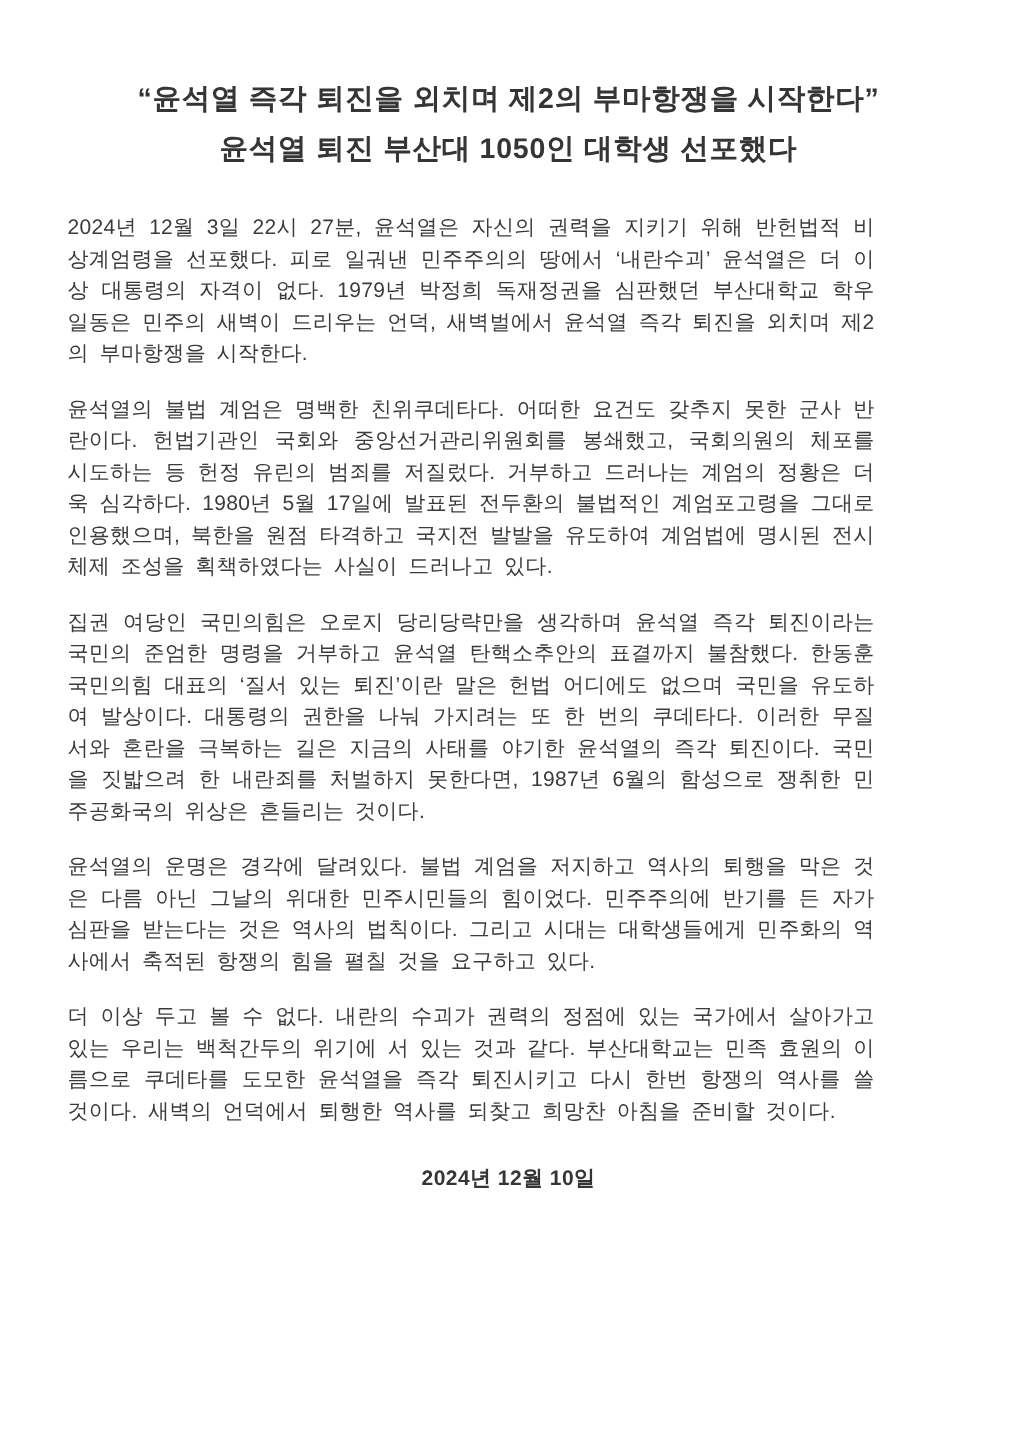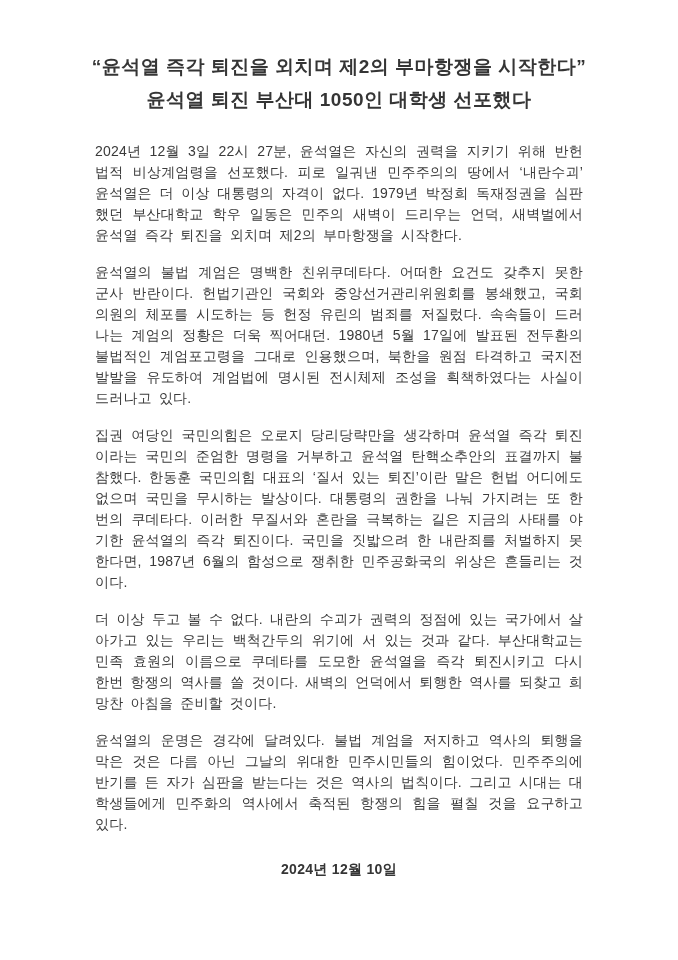--- a/index.html
+++ b/index.html
@@ -20,21 +20,21 @@
   .title-block {
     padding-top: 50px;
     text-align: center;
     font-weight: bold;
     font-size: 19px;
     line-height: 33px;
     letter-spacing: 0.5px;
     color: #353535;
   }
   .body-block {
-    margin: 25px 95px 0 95px;
+    margin: 25px 95px 0 45px;
     font-size: 14px;
     line-height: 21px;
     text-align: justify;
     word-break: break-all;
     word-spacing: 3px;
     letter-spacing: 0.2px;
   }
   .body-block p {
     margin: 0 0 16px 0;
     padding: 0;
@@ -54,24 +54,24 @@
 
 <div class="page">
 
   <div class="title-block">
     <div>“윤석열 즉각 퇴진을 외치며 제2의 부마항쟁을 시작한다”</div>
     <div>윤석열 퇴진 부산대 1050인 대학생 선포했다</div>
   </div>
 
   <div class="body-block">
     <p>2024년 12월 3일 22시 27분, 윤석열은 자신의 권력을 지키기 위해 반헌법적 비상계엄령을 선포했다. 피로 일궈낸 민주주의의 땅에서 ‘내란수괴’ 윤석열은 더 이상 대통령의 자격이 없다. 1979년 박정희 독재정권을 심판했던 부산대학교 학우 일동은 민주의 새벽이 드리우는 언덕, 새벽벌에서 윤석열 즉각 퇴진을 외치며 제2의 부마항쟁을 시작한다.</p>
-    <p>윤석열의 불법 계엄은 명백한 친위쿠데타다. 어떠한 요건도 갖추지 못한 군사 반란이다. 헌법기관인 국회와 중앙선거관리위원회를 봉쇄했고, 국회의원의 체포를 시도하는 등 헌정 유린의 범죄를 저질렀다. 속속들이 드러나는 계엄의 정황은 더욱 찍어대던. 1980년 5월 17일에 발표된 전두환의 불법적인 계엄포고령을 그대로 인용했으며, 북한을 원점 타격하고 국지전 발발을 유도하여 계엄법에 명시된 전시체제 조성을 획책하였다는 사실이 드러나고 있다.</p>
-    <p>집권 여당인 국민의힘은 오로지 당리당략만을 생각하며 윤석열 즉각 퇴진이라는 국민의 준엄한 명령을 거부하고 윤석열 탄핵소추안의 표결까지 불참했다. 한동훈 국민의힘 대표의 ‘질서 있는 퇴진’이란 말은 헌법 어디에도 없으며 국민을 무시하는 발상이다. 대통령의 권한을 나눠 가지려는 또 한 번의 쿠데타다. 이러한 무질서와 혼란을 극복하는 길은 지금의 사태를 야기한 윤석열의 즉각 퇴진이다. 국민을 짓밟으려 한 내란죄를 처벌하지 못한다면, 1987년 6월의 함성으로 쟁취한 민주공화국의 위상은 흔들리는 것이다.</p>
+    <p>윤석열의 불법 계엄은 명백한 친위쿠데타다. 어떠한 요건도 갖추지 못한 군사 반란이다. 헌법기관인 국회와 중앙선거관리위원회를 봉쇄했고, 국회의원의 체포를 시도하는 등 헌정 유린의 범죄를 저질렀다. 거부하고 드러나는 계엄의 정황은 더욱 심각하다. 1980년 5월 17일에 발표된 전두환의 불법적인 계엄포고령을 그대로 인용했으며, 북한을 원점 타격하고 국지전 발발을 유도하여 계엄법에 명시된 전시체제 조성을 획책하였다는 사실이 드러나고 있다.</p>
+    <p>집권 여당인 국민의힘은 오로지 당리당략만을 생각하며 윤석열 즉각 퇴진이라는 국민의 준엄한 명령을 거부하고 윤석열 탄핵소추안의 표결까지 불참했다. 한동훈 국민의힘 대표의 ‘질서 있는 퇴진’이란 말은 헌법 어디에도 없으며 국민을 유도하여 발상이다. 대통령의 권한을 나눠 가지려는 또 한 번의 쿠데타다. 이러한 무질서와 혼란을 극복하는 길은 지금의 사태를 야기한 윤석열의 즉각 퇴진이다. 국민을 짓밟으려 한 내란죄를 처벌하지 못한다면, 1987년 6월의 함성으로 쟁취한 민주공화국의 위상은 흔들리는 것이다.</p>
+    <p>윤석열의 운명은 경각에 달려있다. 불법 계엄을 저지하고 역사의 퇴행을 막은 것은 다름 아닌 그날의 위대한 민주시민들의 힘이었다. 민주주의에 반기를 든 자가 심판을 받는다는 것은 역사의 법칙이다. 그리고 시대는 대학생들에게 민주화의 역사에서 축적된 항쟁의 힘을 펼칠 것을 요구하고 있다.</p>
     <p>더 이상 두고 볼 수 없다. 내란의 수괴가 권력의 정점에 있는 국가에서 살아가고 있는 우리는 백척간두의 위기에 서 있는 것과 같다. 부산대학교는 민족 효원의 이름으로 쿠데타를 도모한 윤석열을 즉각 퇴진시키고 다시 한번 항쟁의 역사를 쓸 것이다. 새벽의 언덕에서 퇴행한 역사를 되찾고 희망찬 아침을 준비할 것이다.</p>
-    <p>윤석열의 운명은 경각에 달려있다. 불법 계엄을 저지하고 역사의 퇴행을 막은 것은 다름 아닌 그날의 위대한 민주시민들의 힘이었다. 민주주의에 반기를 든 자가 심판을 받는다는 것은 역사의 법칙이다. 그리고 시대는 대학생들에게 민주화의 역사에서 축적된 항쟁의 힘을 펼칠 것을 요구하고 있다.</p>
   </div>
 
   <div class="footer-block">
     <div>2024년 12월 10일</div>
 
   </div>
 
 </div>
 
 </body></html>

